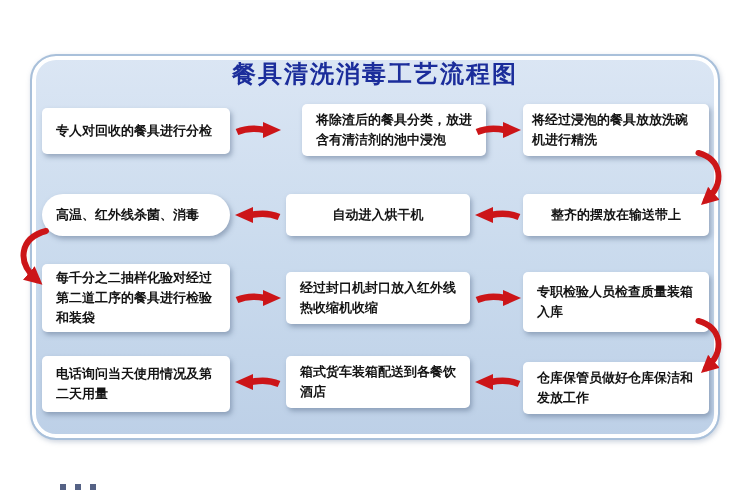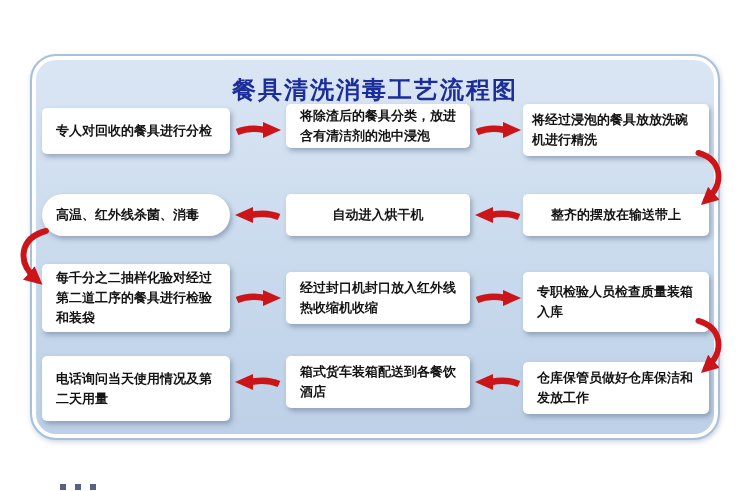--- a/index.html
+++ b/index.html
@@ -11,51 +11,51 @@
     overflow:hidden;
   }
   .panel {
     position:absolute; left:30px; top:54px; width:690px; height:386px;
     border-radius:26px;
     background:linear-gradient(180deg,#dbe6f4 0%, #c9daed 55%, #bdd0e7 100%);
     border:2px solid #a9c0da;
     box-shadow: inset 0 0 0 4px #ffffff, 1px 2px 5px rgba(110,130,160,.35);
   }
   .title {
-    position:absolute; top:18px; left:0; right:0;
+    position:absolute; top:2px; left:0; right:0;
     text-align:center;
     font-size:24px; font-weight:bold; letter-spacing:2px;
     color:#1b2d9b;
   }
   .box {
     position:absolute;
     background:#ffffff;
     border-radius:5px;
     box-shadow: 2px 3px 5px rgba(90,110,140,.5);
     display:flex; align-items:center;
     padding:4px 14px;
     font-size:13px; font-weight:600; color:#131313;
     line-height:20px;
     text-align:left;
   }
   .box.center { justify-content:center; text-align:right; }
 
   .r1c1 { left:10px;  top:52px;  width:188px; height:46px; }
-  .r1c2 { left:254px; top:48px;  width:184px; height:44px; }
+  .r1c2 { left:270px; top:48px;  width:184px; height:52px; }
   .r1c3 { left:491px; top:48px;  width:186px; height:52px;padding-left:9px; }
 
   .r2c1 { left:10px;  top:138px; width:188px; height:42px;border-radius:21px; }
   .r2c2 { left:254px; top:138px; width:184px; height:42px; }
   .r2c3 { left:491px; top:138px; width:186px; height:42px; }
 
   .r3c1 { left:10px;  top:208px; width:188px; height:68px; }
   .r3c2 { left:254px; top:216px; width:184px; height:52px; }
   .r3c3 { left:491px; top:216px; width:186px; height:60px; }
 
-  .r4c1 { left:10px;  top:300px; width:188px; height:65px; }
+  .r4c1 { left:10px;  top:300px; width:188px; height:56px; }
   .r4c2 { left:254px; top:300px; width:184px; height:52px; }
   .r4c3 { left:491px; top:300px; width:186px; height:52px;margin-top:6px; }
 
   .arrow { position:absolute; width:48px; height:18px; overflow:visible; }
   .arrow.left { transform:scaleX(-1); }
   .a-r1g1 { left:202px; top:65px; }
   .a-r1g2 { left:442px; top:65px; }
   .a-r2g1 { left:202px; top:150px; }
   .a-r2g2 { left:442px; top:150px; }
   .a-r3g1 { left:202px; top:233px; }

